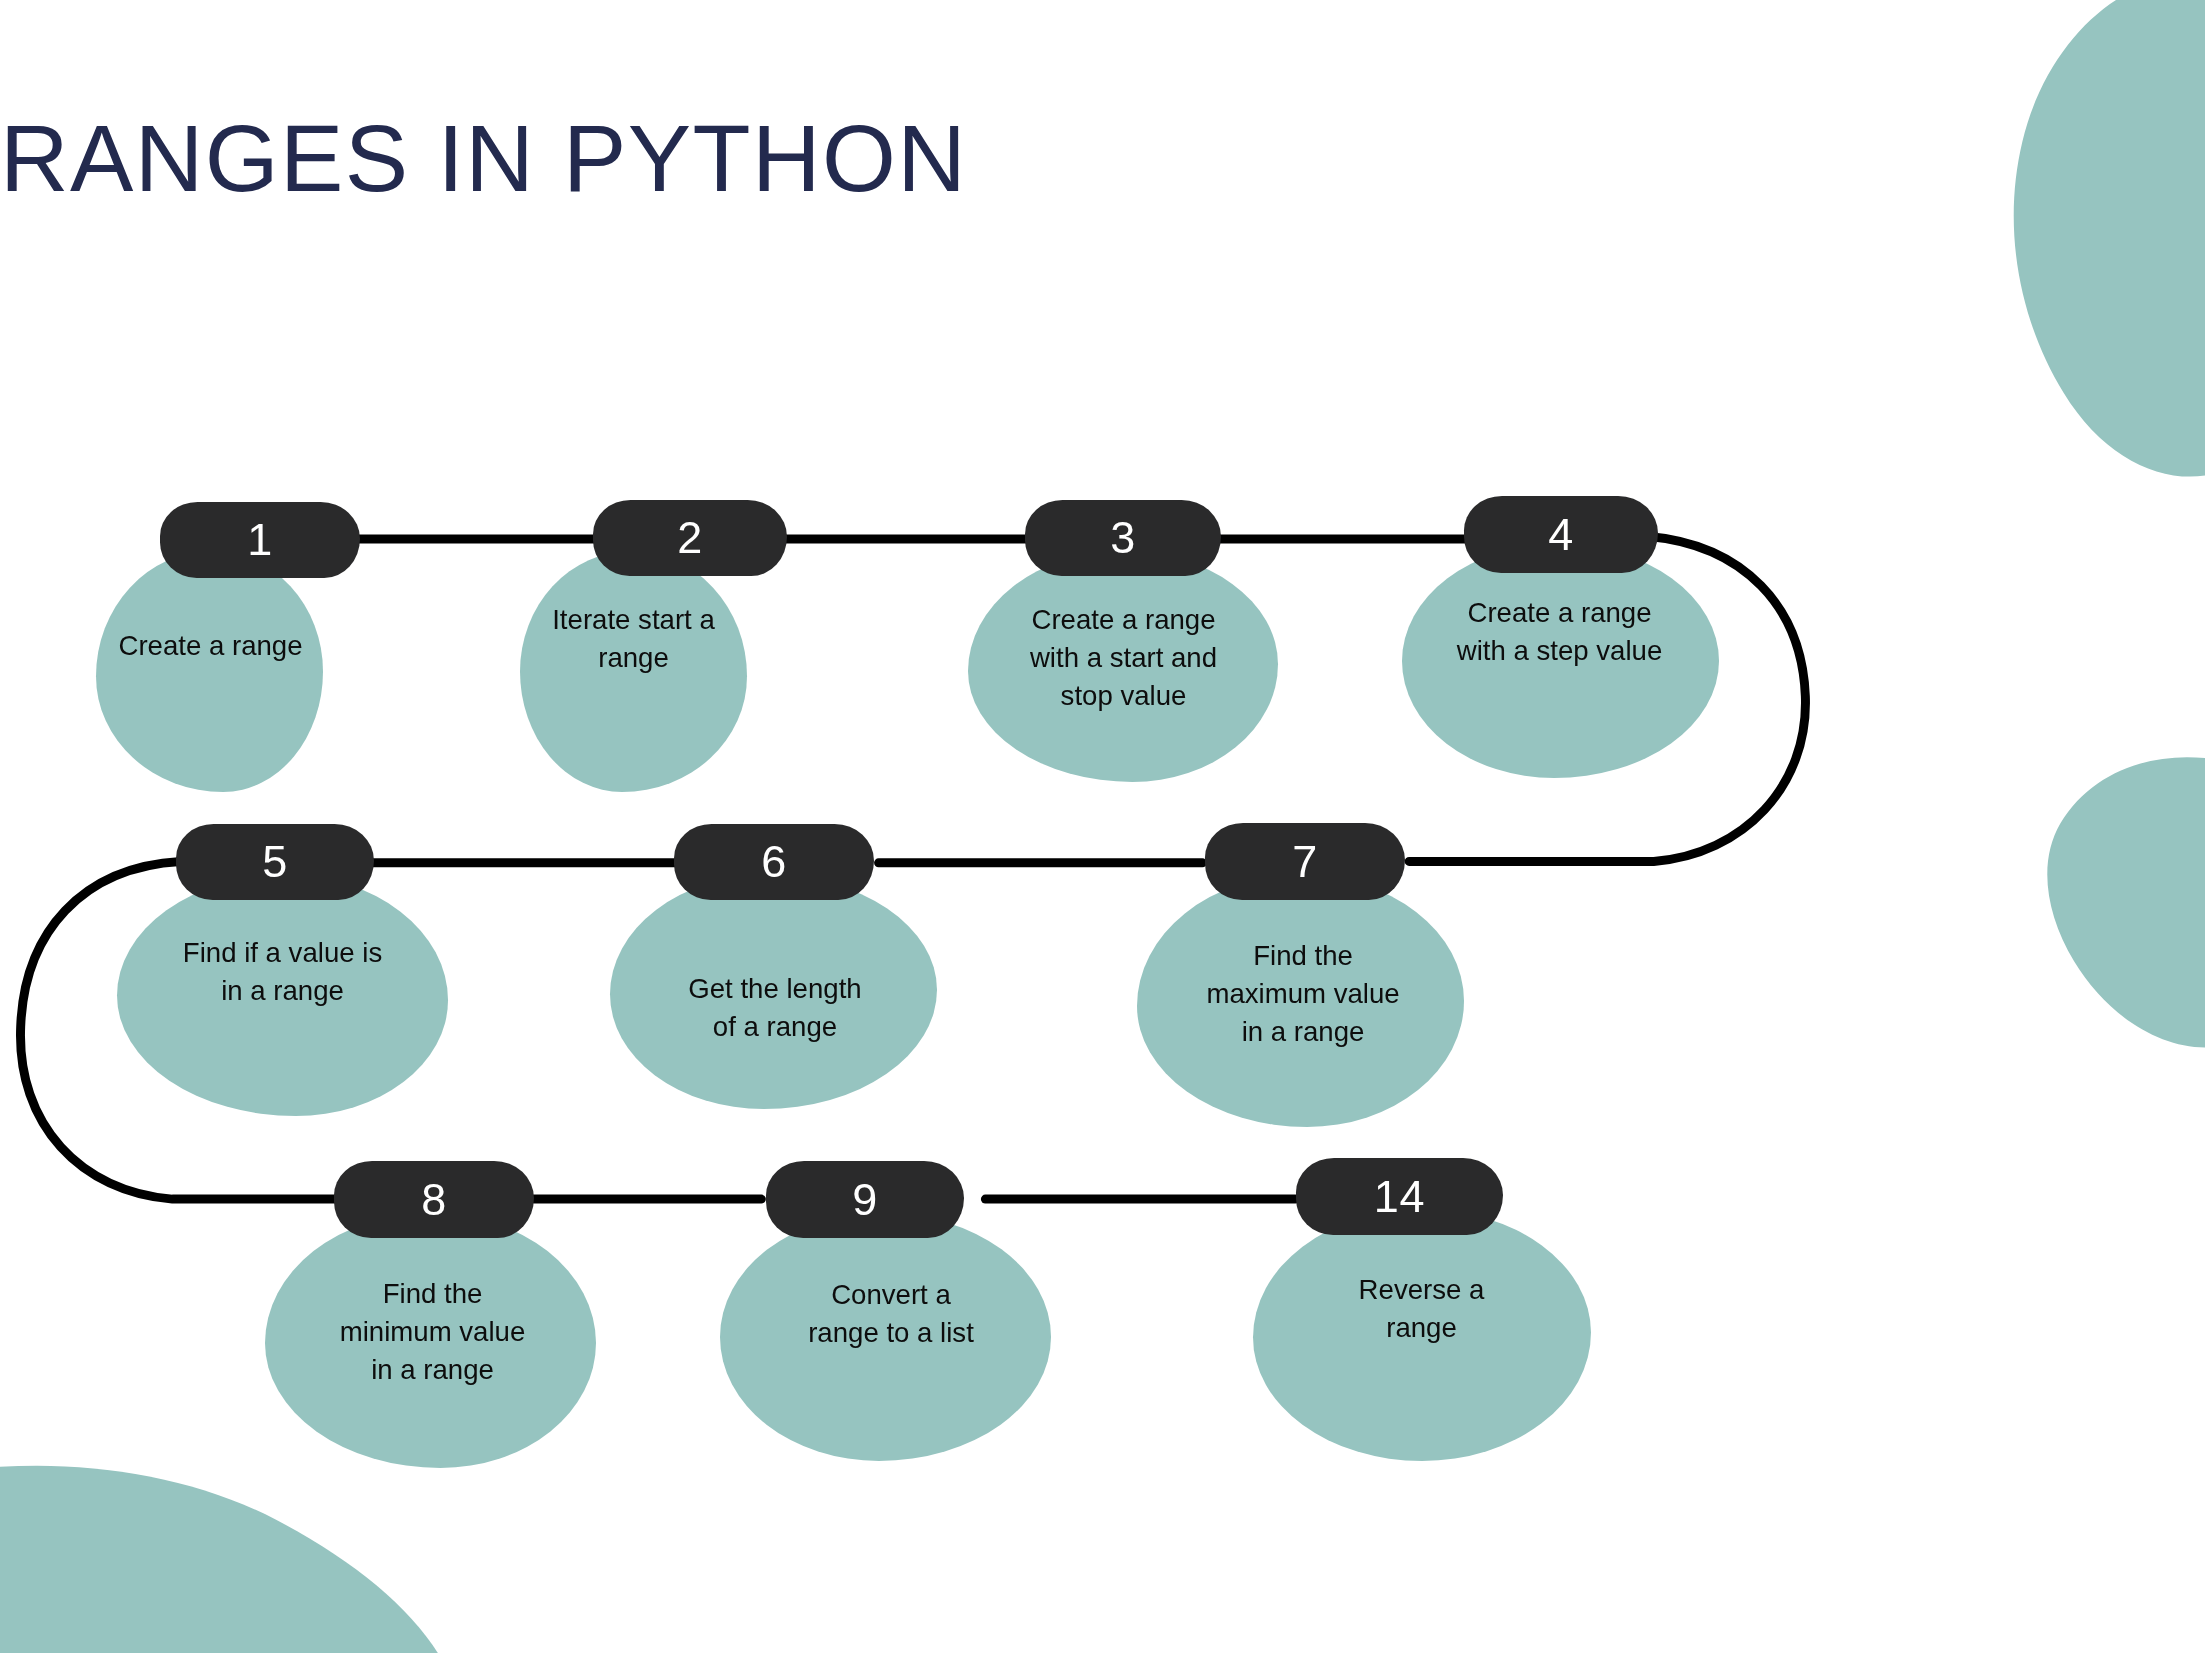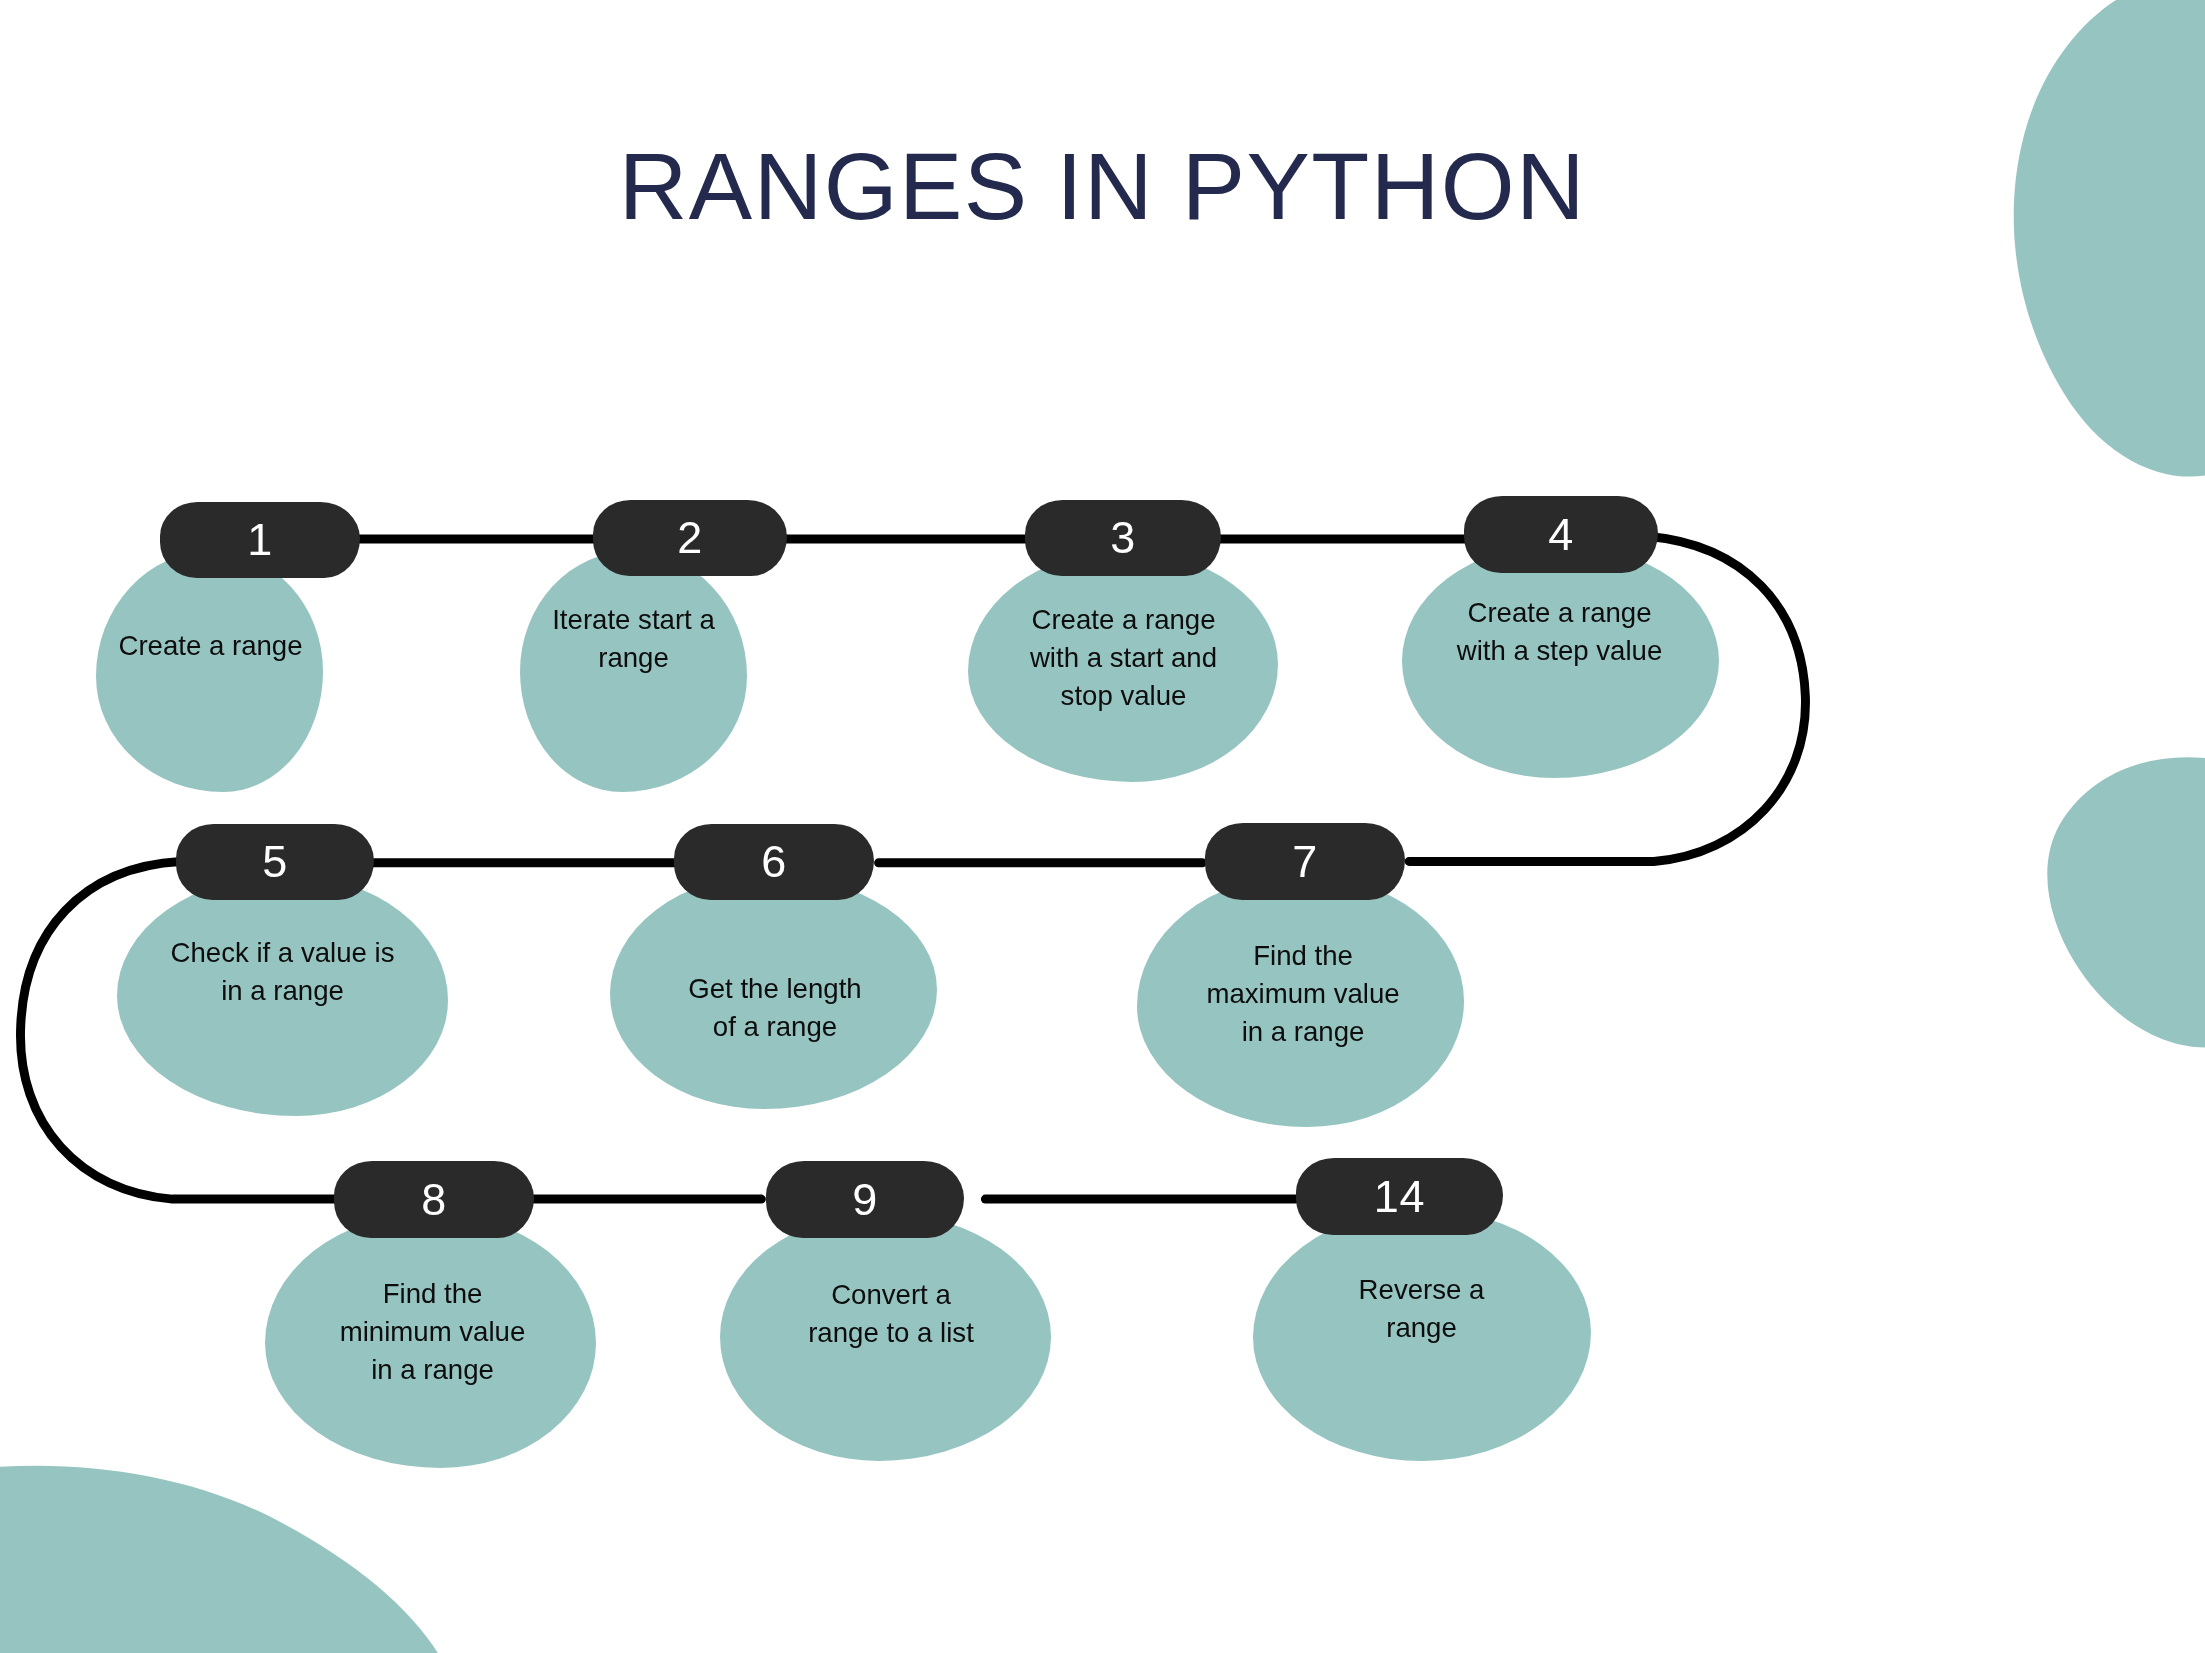--- a/index.html
+++ b/index.html
@@ -14,22 +14,21 @@
 
   
   #bg-layer { position:absolute; inset:0; width:2205px; height:1654px; z-index:0; }
 
   
   #lines-layer { position:absolute; inset:0; width:2205px; height:1654px; z-index:1; }
 
   
   .page-title {
     position:absolute;
-    top:132px; left:0; width:2205px;
-    text-align:center;
+    top:104px; left:0; width:2205px;
     font-size:95px;
     font-weight:400;
     letter-spacing:1.4px;
     color:#232a4e;
     font-family:"Liberation Sans", sans-serif;
     z-index:3;
     white-space:nowrap;
   }
 
   
@@ -129,21 +128,21 @@
     <div class="node-label" style="left:1396px; top:594px; width:327px; white-space:pre-line;">Create a range
 with a step value</div>
   </div>
 
   <div class="node">
     <div class="node-blob" style="left:117px; top:875px; width:331px; height:241px;
                 border-radius:51% 49% 46% 54% / 50% 52% 48% 50%;"></div>
     <div class="node-badge" style="left:176px; top:824px; width:198px; height:76px;">
       <span>5</span>
     </div>
-    <div class="node-label" style="left:110px; top:934px; width:345px; white-space:pre-line;">Check if a value is
+    <div class="node-label" style="left:110px; top:934px; width:345px; white-space:pre-line;">Find if a value is
 in a range</div>
   </div>
 
   <div class="node">
     <div class="node-blob" style="left:610px; top:875px; width:327px; height:234px;
                 border-radius:48% 52% 53% 47% / 51% 49% 51% 49%;"></div>
     <div class="node-badge" style="left:674px; top:824px; width:200px; height:76px;">
       <span>6</span>
     </div>
     <div class="node-label" style="left:606px; top:934px; width:338px; white-space:pre-line;margin-top:36px;">Get the length

